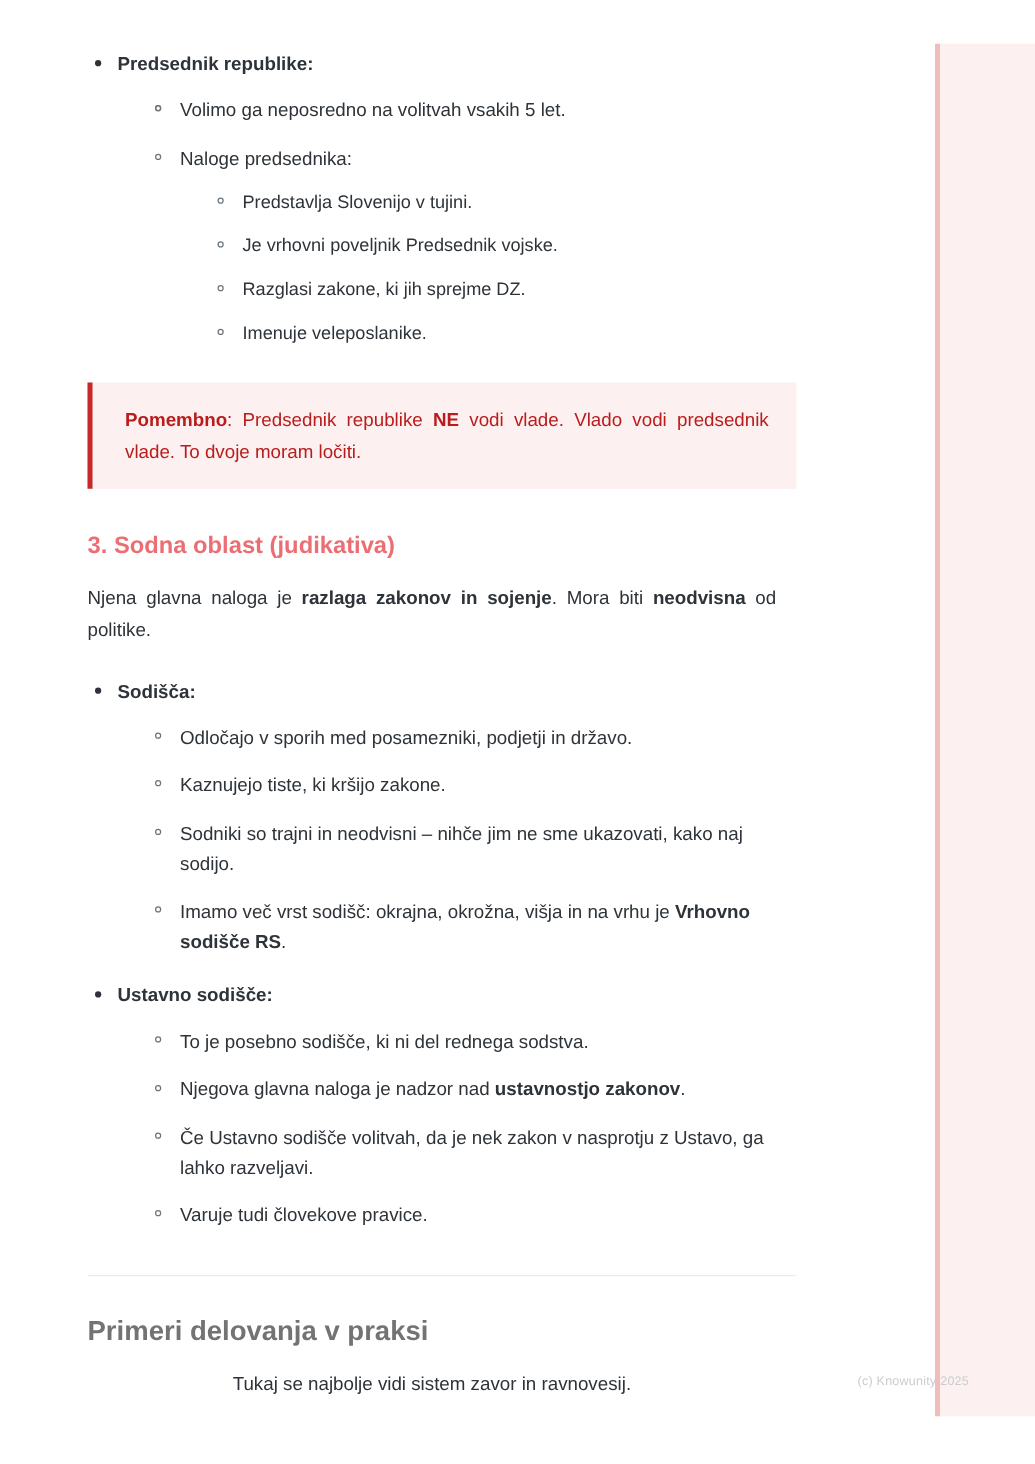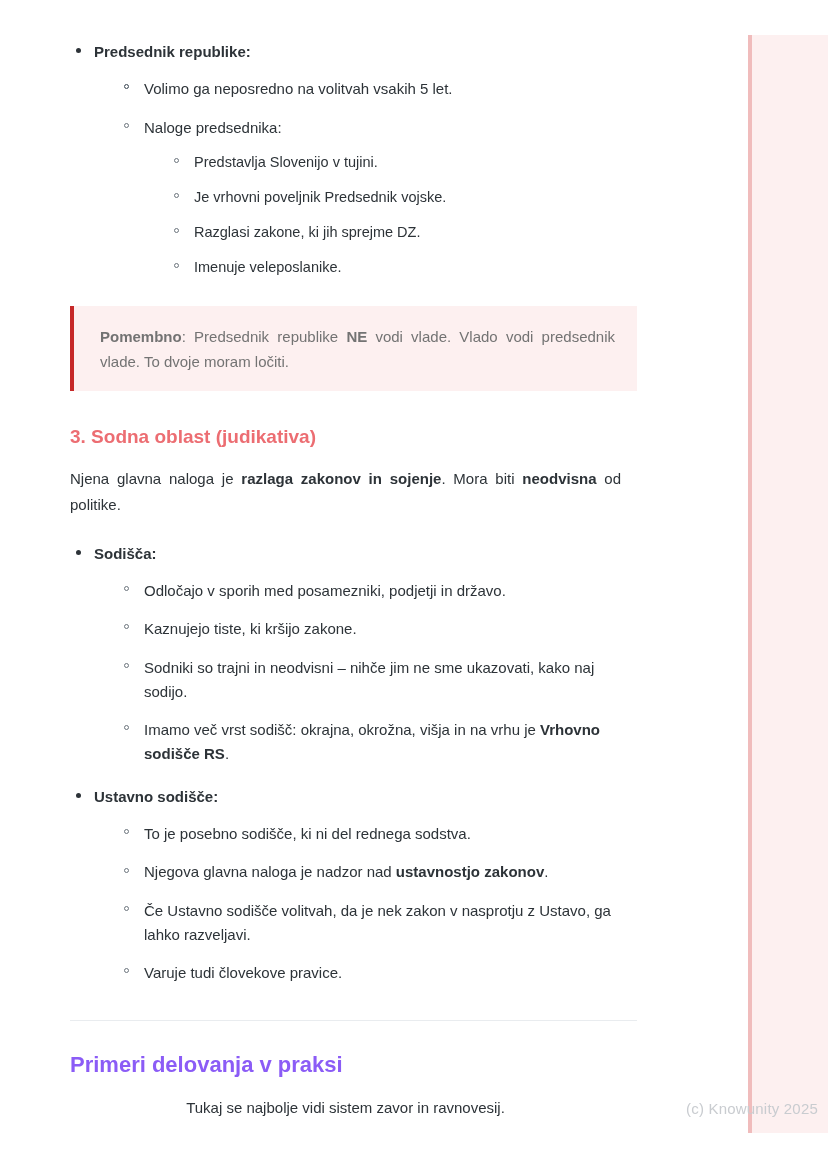--- a/index.html
+++ b/index.html
@@ -122,33 +122,33 @@
     border-left: 4px solid #c62828;
     padding: 18px 22px 16px 26px;
     margin: 26px 0 0 0;
     box-sizing: border-box;
   }
   .callout p {
     margin: 0;
     font-size: 15px;
     line-height: 1.72;
     text-align: justify;
-    color: #737373;
+    color: #b91c1c;
   }
 
   
   h2.section-heading {
     color: #ec6d72;
     font-size: 19px;
     font-weight: bold;
     margin: 34px 0 0 0;
     line-height: 1.3;
   }
   h2.major-heading {
-    color: #8b5cf6;
+    color: #737373;
     font-size: 22px;
     font-weight: bold;
     margin: 30px 0 0 0;
     line-height: 1.3;
   }
 
   p.body-text {
     font-size: 15px;
     line-height: 1.73;
     margin: 16px 16px 0 0;
@@ -165,21 +165,21 @@
     margin: 34px 0 0 0;
   }
 
   b, strong { font-weight: bold; }
 
   
   .watermark {
     position: absolute;
     left: 686px;
     top: 1100px;
-    font-size: 15px;
+    font-size: 10px;
     color: #c9ccd0;
     letter-spacing: 0.2px;
     white-space: nowrap;
   }
 
   .spacer-top { height: 40px; }
 </style>
 </head>
 <body>
 

